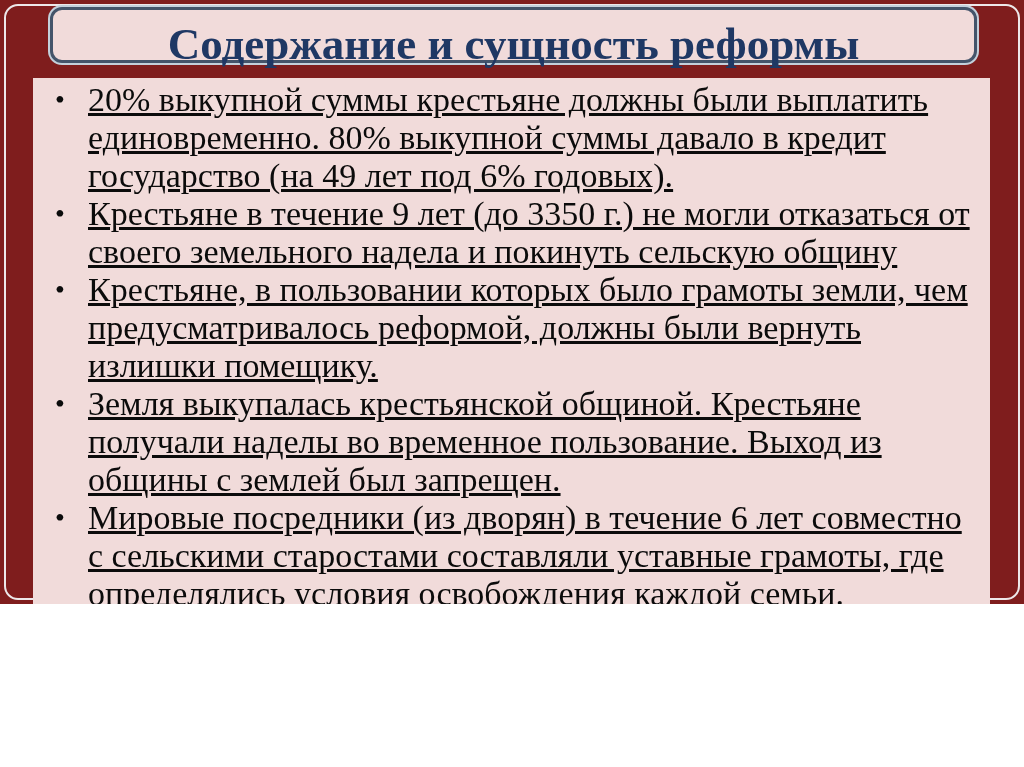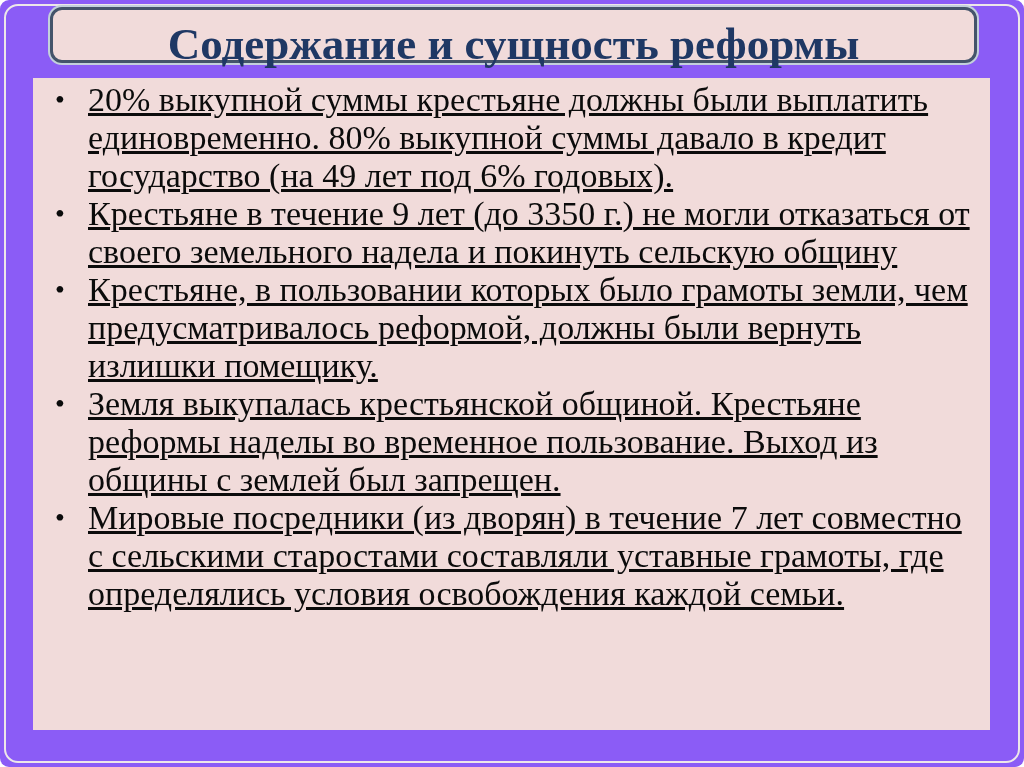--- a/index.html
+++ b/index.html
@@ -1,23 +1,22 @@
 <!DOCTYPE html>
 <html><head>
 <meta charset="utf-8">
 <style>
   html, body { margin: 0; padding: 0; background: #ffffff; }
   .slide {
     position: relative;
     width: 1024px;
-    height: 767px;
-    background: #8b5cf6;
+    height: 604px;
+    background: #7f1d1d;
     font-family: "Liberation Serif", serif;
     overflow: hidden;
-    border-radius: 9px;
   }
   
   .frame {
     position: absolute;
     inset: 4px;
     border: 2px solid #EDE7E9;
     border-radius: 14px;
     pointer-events: none;
   }
   
@@ -102,24 +101,24 @@
         <span class="bullet-text">Крестьяне в течение 9 лет (до 3350 г.) не могли отказаться от своего земельного надела и покинуть сельскую общину</span>
       </li>
 
       <li class="bullet-item">
         <span class="bullet-marker">•</span>
         <span class="bullet-text">Крестьяне, в пользовании которых было грамоты земли, чем предусматривалось реформой, должны были вернуть излишки помещику.</span>
       </li>
 
       <li class="bullet-item">
         <span class="bullet-marker">•</span>
-        <span class="bullet-text">Земля выкупалась крестьянской общиной. Крестьяне реформы наделы во временное пользование. Выход из общины с землей был запрещен.</span>
+        <span class="bullet-text">Земля выкупалась крестьянской общиной. Крестьяне получали наделы во временное пользование. Выход из общины с землей был запрещен.</span>
       </li>
 
       <li class="bullet-item">
         <span class="bullet-marker">•</span>
-        <span class="bullet-text">Мировые посредники (из дворян) в течение 7 лет совместно с сельскими старостами составляли уставные грамоты, где определялись условия освобождения каждой семьи.</span>
+        <span class="bullet-text">Мировые посредники (из дворян) в течение 6 лет совместно с сельскими старостами составляли уставные грамоты, где определялись условия освобождения каждой семьи.</span>
       </li>
 
     </ul>
   </div>
 
 </div>
 
 </body></html>

